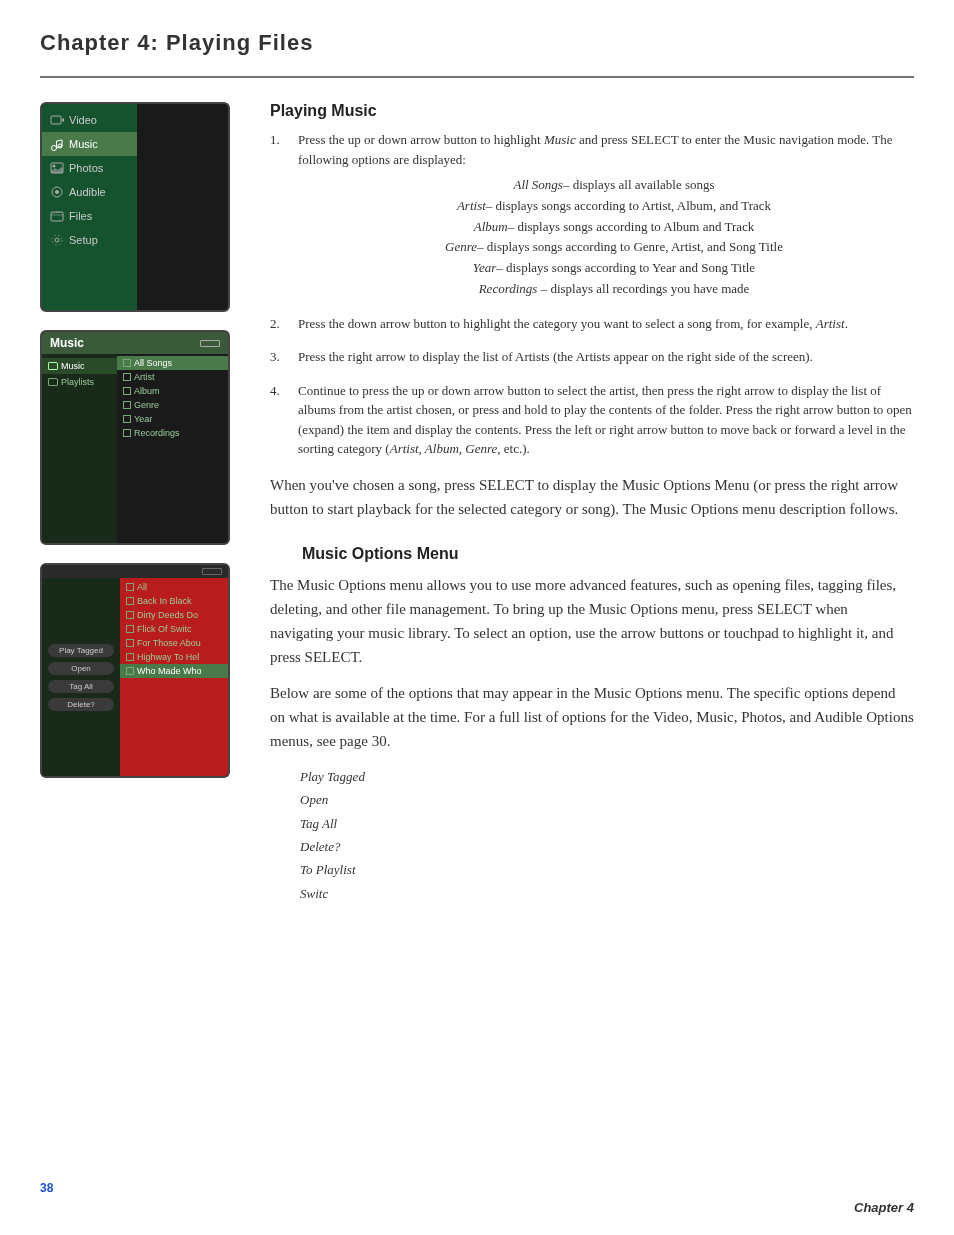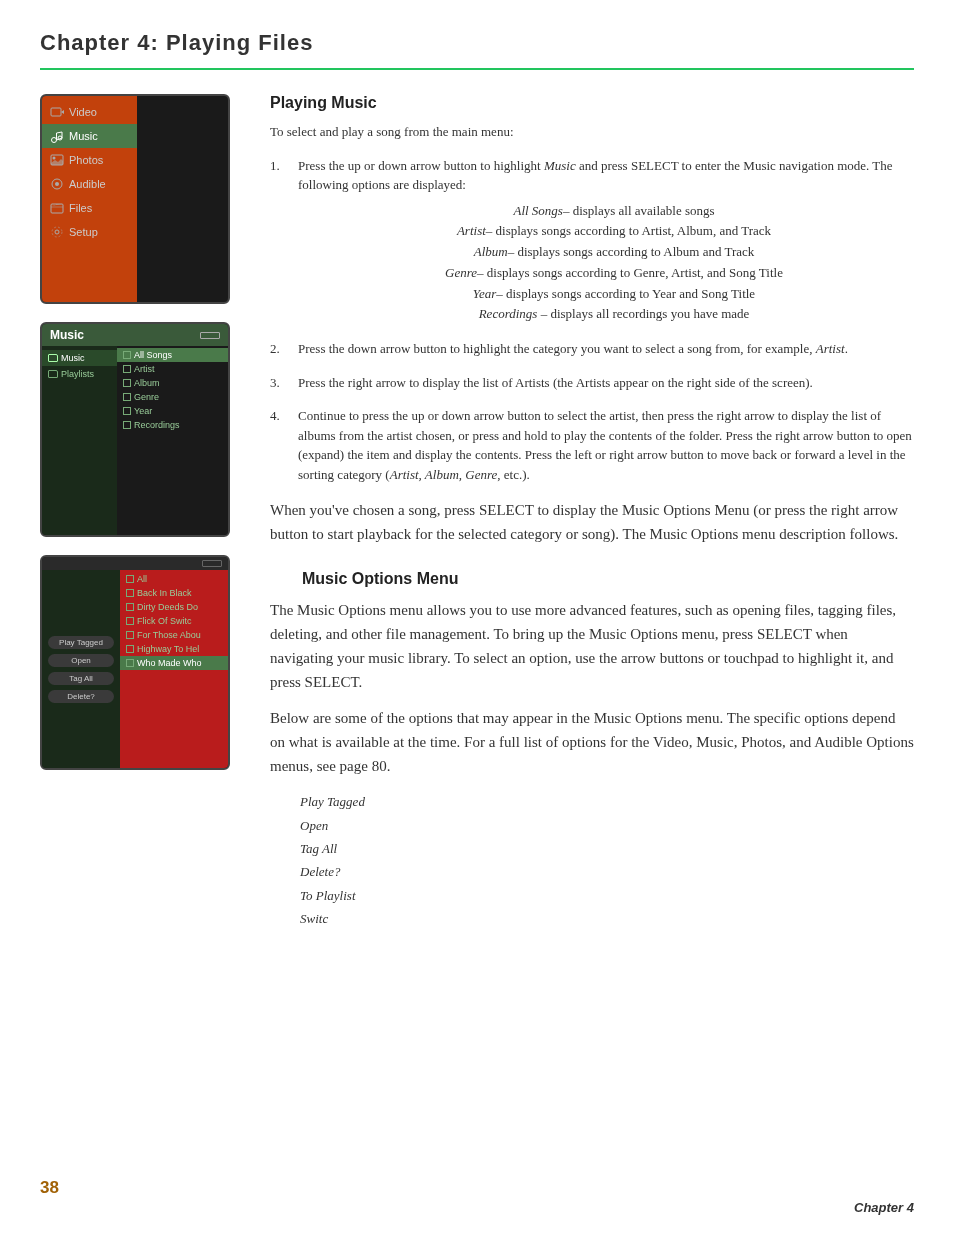--- a/index.html
+++ b/index.html
@@ -14,22 +14,22 @@
 
     .page-container {
       width: 954px;
       min-height: 1235px;
       padding: 30px 40px 40px 40px;
       position: relative;
     }
 
     
     .chapter-header {
-      border-bottom: 2px solid #22c55e;
-      padding-bottom: 12px;
+      border-bottom: 2px solid #737373;
+      padding-bottom: 20px;
       margin-bottom: 24px;
     }
     .chapter-title {
       font-family: Arial, sans-serif;
       font-size: 22px;
       font-weight: bold;
       color: #333;
       letter-spacing: 1px;
     }
 
@@ -63,21 +63,21 @@
     
     .screen1 {
       height: 210px;
     }
     .screen1-inner {
       display: flex;
       height: 100%;
     }
     .menu-list {
       width: 95px;
-      background: #c2410c;
+      background: #14532d;
       padding: 4px 0;
     }
     .menu-item {
       display: flex;
       align-items: center;
       padding: 5px 8px;
       font-size: 11px;
       color: #ccc;
       font-family: Arial, sans-serif;
     }
@@ -337,23 +337,23 @@
       position: absolute;
       bottom: 20px;
       left: 40px;
       right: 40px;
       display: flex;
       justify-content: space-between;
       align-items: center;
     }
     .page-num-left {
       font-family: Arial, sans-serif;
-      font-size: 17px;
+      font-size: 12px;
       font-weight: bold;
-      color: #a16207;
+      color: #1d4ed8;
     }
     .page-num-right {
       font-family: Liberation Sans, sans-serif;
       font-size: 13px;
       font-weight: bold;
       color: #333;
       font-style: italic;
       margin-top: 40px;
     }
   </style>
@@ -516,21 +516,20 @@
             </div>
           </div>
         </div>
       </div>
 
     </div>
 
     <div class="right-col">
 
       <h2 class="section-title">Playing Music</h2>
-      <p class="intro-text">To select and play a song from the main menu:</p>
 
       <ol class="numbered-list">
         <li>
           <div class="li-content">
             Press the up or down arrow button to highlight <em>Music</em> and press SELECT to enter the Music navigation mode. The following options are displayed:
             <ul class="sub-list">
               <li><em>All Songs</em>– displays all available songs</li>
               <li><em>Artist</em>– displays songs according to Artist, Album, and Track</li>
               <li><em>Album</em>– displays songs according to Album and Track</li>
               <li><em>Genre</em>– displays songs according to Genre, Artist, and Song Title</li>
@@ -557,21 +556,21 @@
       </ol>
 
       <p class="paragraph-text">
         When you've chosen a song, press SELECT to display the Music Options Menu (or press the right arrow button to start playback for the selected category or song). The Music Options menu description follows.
       </p>
 
       <h3 class="subsection-title">Music Options Menu</h3>
 
       <p class="paragraph-text">The Music Options menu allows you to use more advanced features, such as opening files, tagging files, deleting, and other file management. To bring up the Music Options menu, press SELECT when navigating your music library. To select an option, use the arrow buttons or touchpad to highlight it, and press SELECT.</p>
 
-      <p class="paragraph-text">Below are some of the options that may appear in the Music Options menu.  The specific options depend on what is available at the time. For a full list of options for the Video, Music, Photos, and Audible Options menus, see page 80.</p>
+      <p class="paragraph-text">Below are some of the options that may appear in the Music Options menu.  The specific options depend on what is available at the time. For a full list of options for the Video, Music, Photos, and Audible Options menus, see page 30.</p>
 
       <ul class="italic-list">
         <li>Play Tagged</li>
         <li>Open</li>
         <li>Tag All</li>
         <li>Delete?</li>
         <li>To Playlist</li>
         <li>Switc</li>
       </ul>
 

